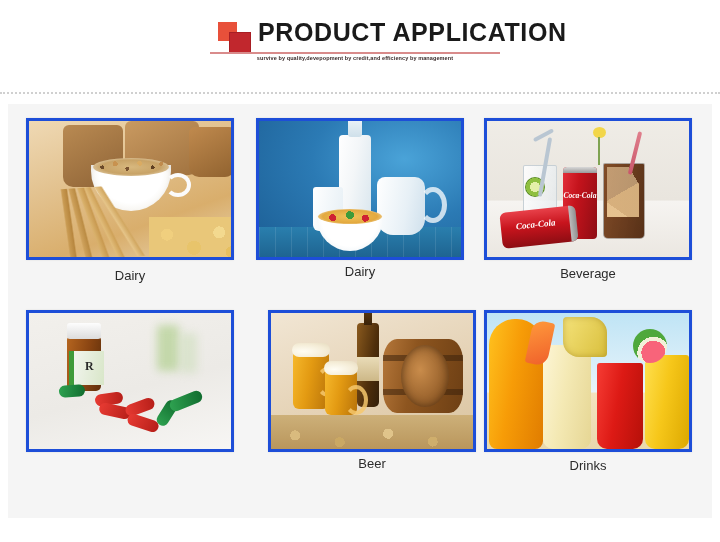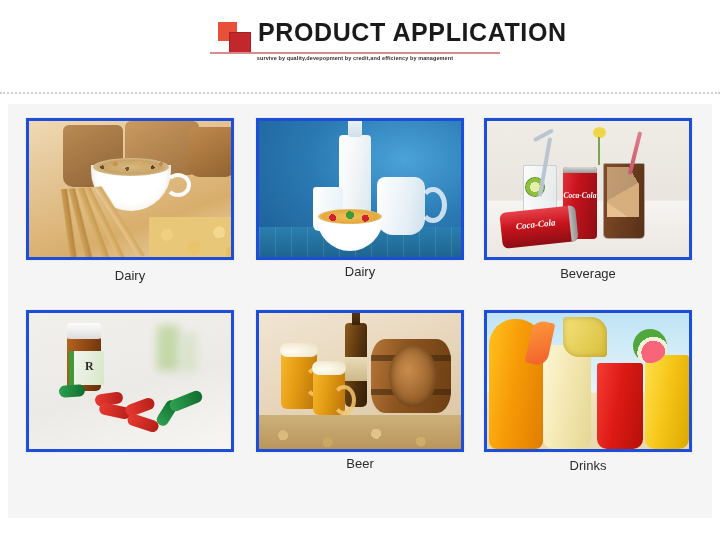--- a/index.html
+++ b/index.html
@@ -135,21 +135,21 @@
     font-size: 13px;
     color: #2b2b2b;
     font-family: "Liberation Sans", sans-serif;
   }
 
   
   .c0 { left: 18px;  top: 14px; }
   .c1 { left: 248px; top: 14px; }
   .c2 { left: 476px; top: 14px; }
   .c3 { left: 18px;  top: 206px; }
-  .c4 { left: 248px; top: 206px; }
+  .c4 { left: 260px; top: 206px; }
   .c5 { left: 476px; top: 206px; }
 
   .c1 .caption, .c4 .caption { margin-top: 4px; }
   .c2 .caption, .c5 .caption { margin-top: 6px; }
 
   
 
   
   .ph-food { background: linear-gradient(160deg,#efd9b4 0%,#e3c391 35%,#d9ae6c 70%,#e8d3ad 100%); }
   .food-sack {

